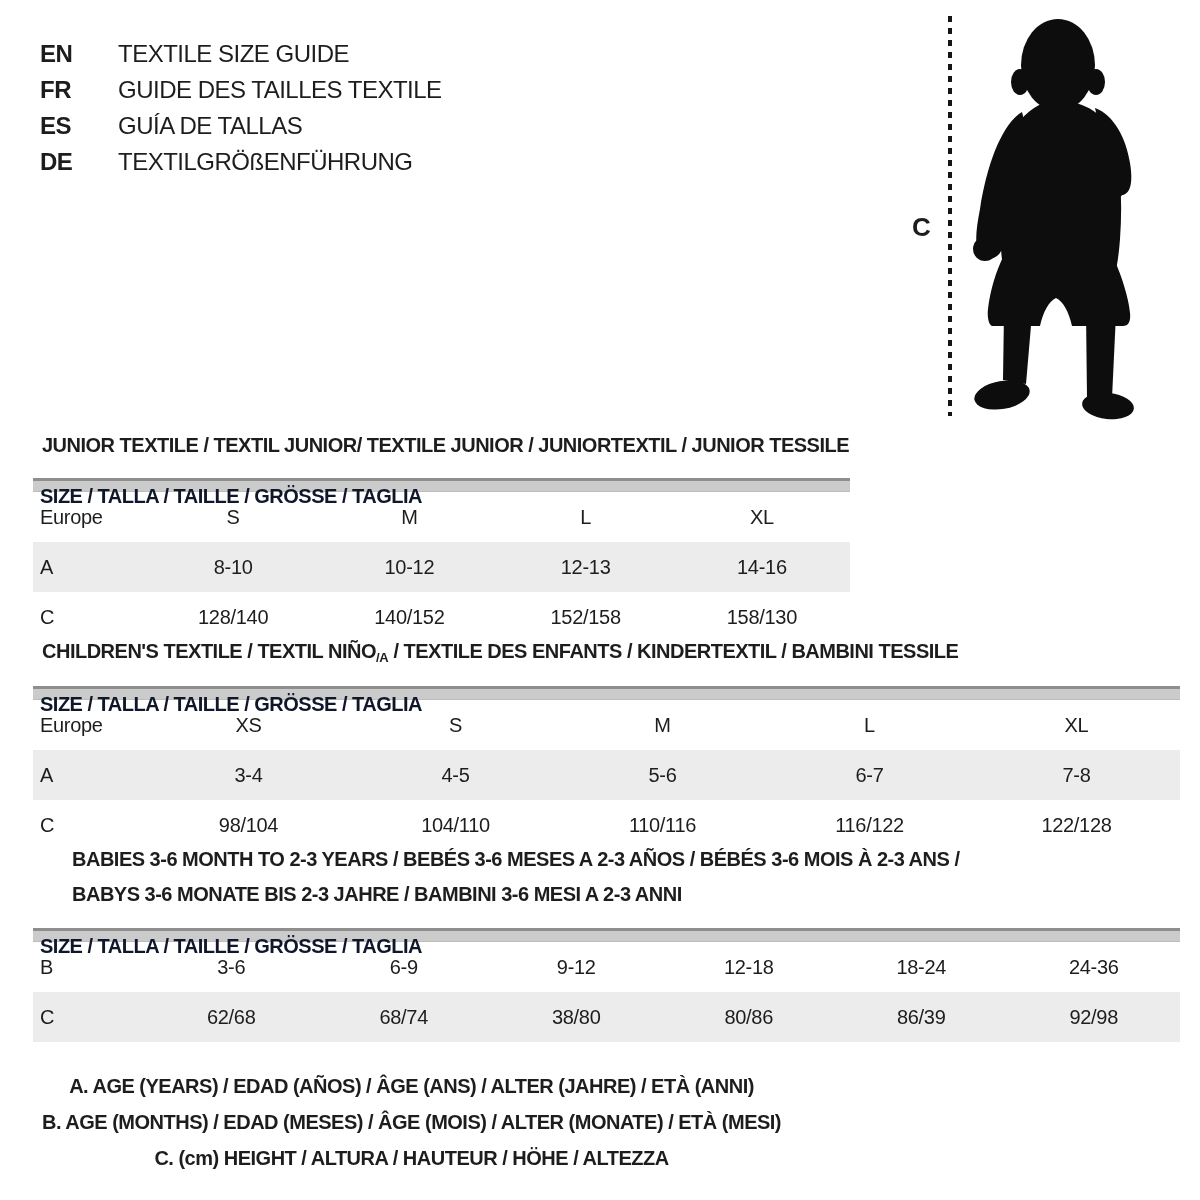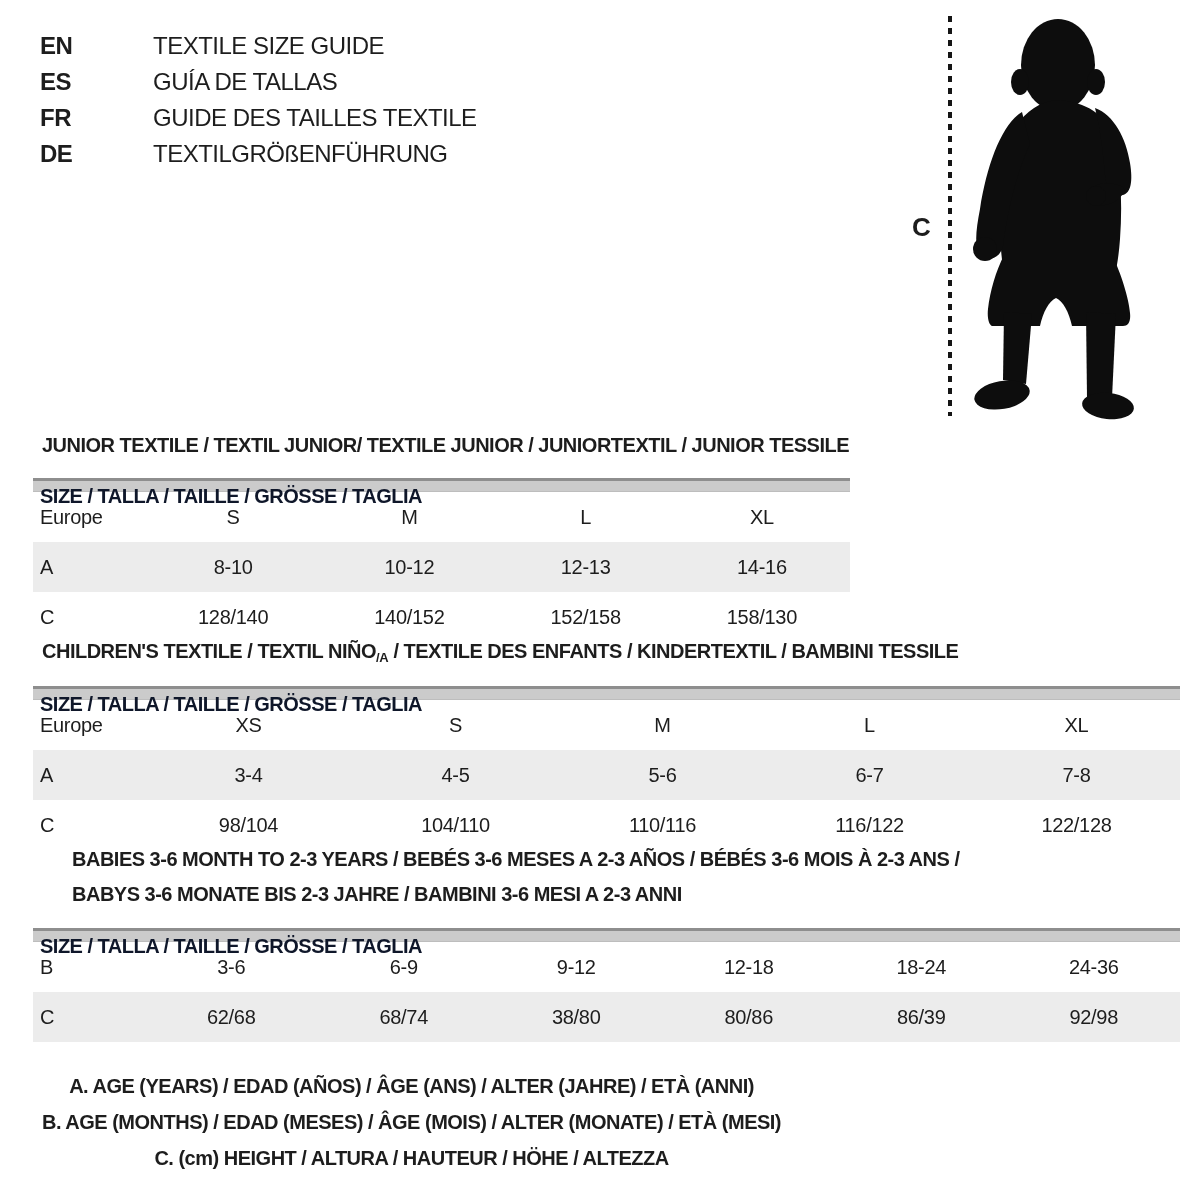--- a/index.html
+++ b/index.html
@@ -5,21 +5,21 @@
   html,body { margin:0; padding:0; background:#ffffff; }
   .canvas {
     position:relative; width:1200px; height:1200px; overflow:hidden;
     background:var(--page-bg,#fff);
     font-family:"Liberation Sans", sans-serif;
     color:var(--text,#1d1d1d);
   }
 
   
   .langs { position:absolute; left:40px; top:32px; }
-  .lang-row { display:flex; height:36px; align-items:flex-start;gap:35px; }
+  .lang-row { display:flex; height:36px; align-items:flex-end; }
   .lang-code { width:78px; font-weight:700; font-size:24px; letter-spacing:-0.5px; }
   .lang-title { font-weight:400; font-size:24px; letter-spacing:-0.5px; white-space:nowrap; }
 
   
   .dash-line {
     position:absolute; left:948px; top:16px; width:4px; height:400px;
     background:repeating-linear-gradient(to bottom, #151515 0 6px, transparent 6px 12px);
   }
   .c-label { position:absolute; left:912px; top:212px; font-weight:700; font-size:26px; }
   .toddler { position:absolute; left:962px; top:12px; }
@@ -58,26 +58,26 @@
 <body>
 
 <div class="canvas">
 
   <div class="langs">
     <div class="lang-row">
       <span class="lang-code">EN</span>
       <span class="lang-title">TEXTILE SIZE GUIDE</span>
     </div>
     <div class="lang-row">
+      <span class="lang-code">FR</span>
+      <span class="lang-title">GUIDE DES TAILLES TEXTILE</span>
+    </div>
+    <div class="lang-row">
       <span class="lang-code">ES</span>
       <span class="lang-title">GUÍA DE TALLAS</span>
-    </div>
-    <div class="lang-row">
-      <span class="lang-code">FR</span>
-      <span class="lang-title">GUIDE DES TAILLES TEXTILE</span>
     </div>
     <div class="lang-row">
       <span class="lang-code">DE</span>
       <span class="lang-title">TEXTILGRÖßENFÜHRUNG</span>
     </div>
   </div>
 
   <div class="dash-line"></div>
   <div class="c-label">C</div>
   <svg class="toddler" viewBox="0 0 180 412" width="180" height="412" aria-hidden="true">

